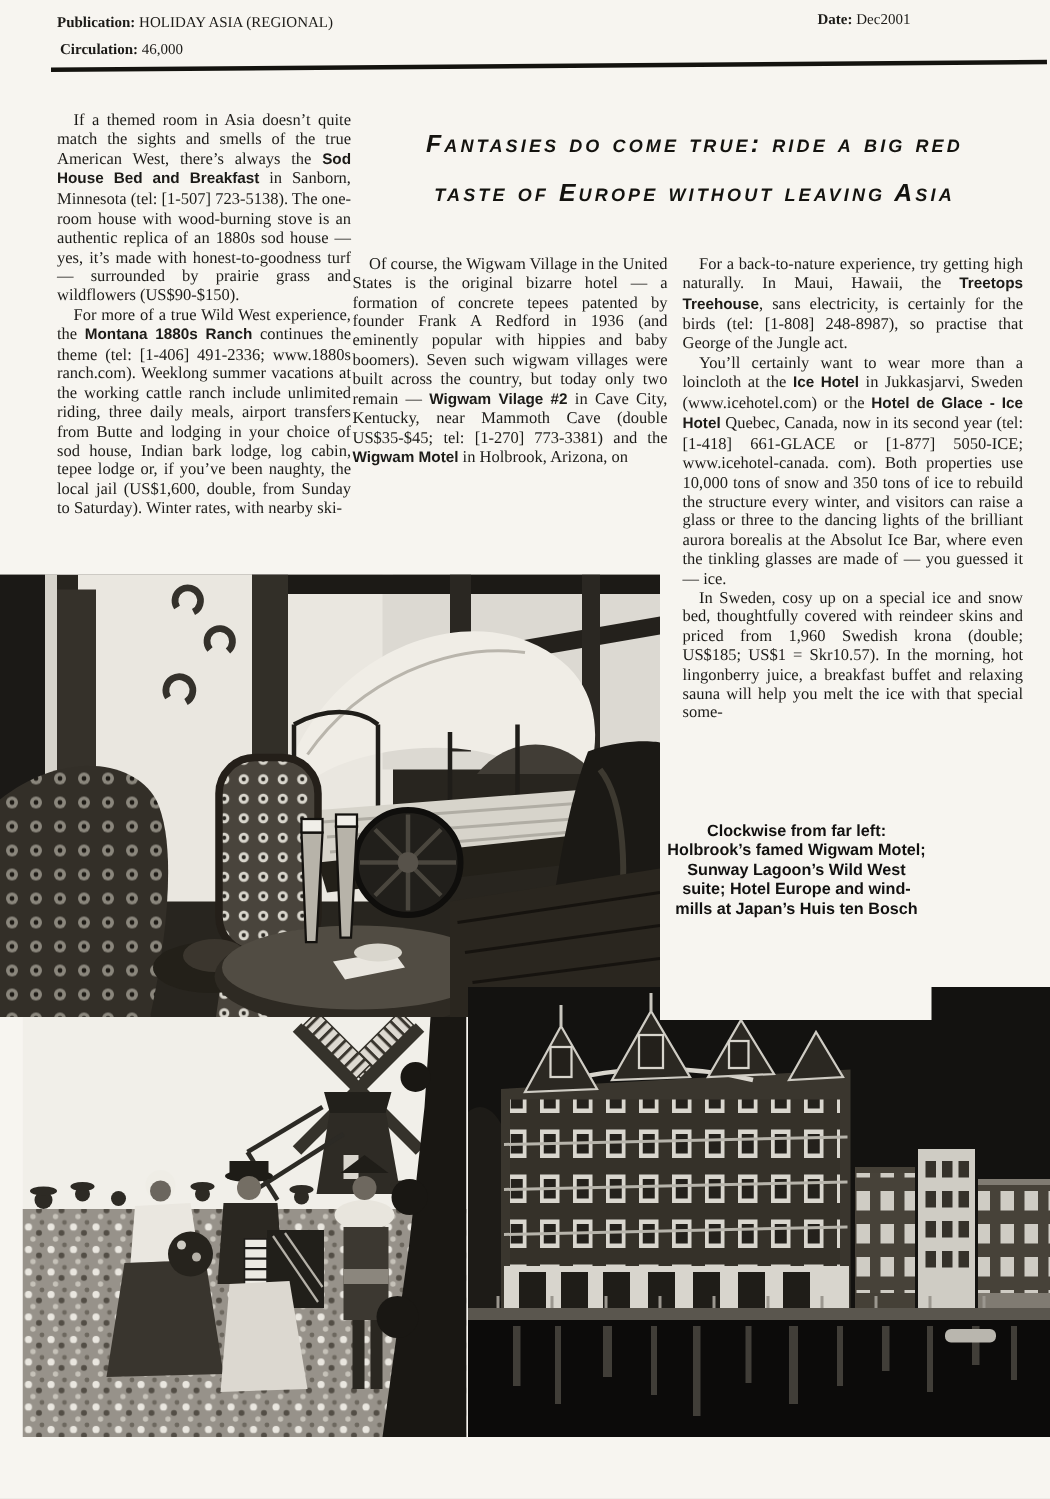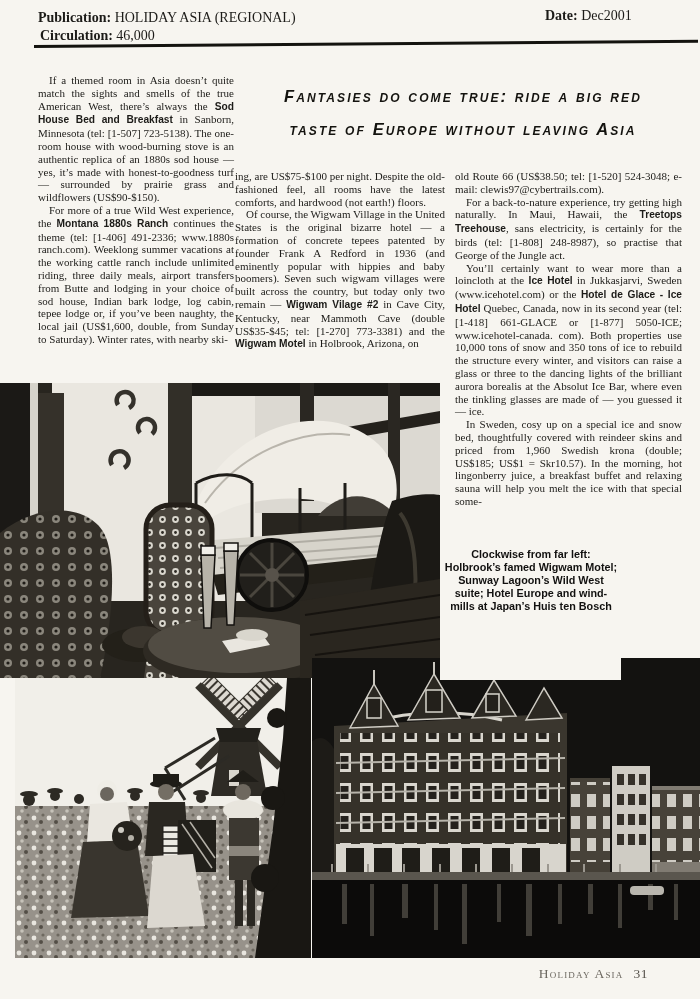--- a/index.html
+++ b/index.html
@@ -1,20 +1,20 @@
 <!DOCTYPE html>
 <html><head>
 <meta charset="utf-8">
 <style>
   html,body{margin:0;padding:0;background:#e8e6e1;}
   .page{position:relative;width:700px;height:999px;background:#f7f5f0;
         font-family:"Liberation Serif",serif;color:#1c1b18;overflow:hidden;}
 
   
-  .hdr-line{position:absolute;font-size:14px;white-space:nowrap;}
+  .hdr-line{position:absolute;font-size:10px;white-space:nowrap;}
   .hdr-lbl{font-weight:bold;}
   .hdr-pub{left:38px;top:10px;}
   .hdr-date{left:545px;top:8px;text-align:center;}
   .hdr-circ{left:40px;top:28px;}
   .hdr-rule{position:absolute;top:45px;left:34px;width:664px;height:2.5px;
             background:#14130f;transform:rotate(-0.45deg);transform-origin:left center;}
 
   
   .headline{position:absolute;left:233px;top:86px;width:460px;text-align:center;
             font-family:"Liberation Sans",sans-serif;font-weight:bold;
@@ -70,25 +70,23 @@
   <div class="headline">
       <div>Fantasies do come true: ride a big red</div>
       <div>taste of Europe without leaving Asia</div>
     </div>
 
   <div class="col col-left">
       <p class="ind"><span>If a themed room in Asia doesn’t quite match the sights and smells of the true American West, there’s always the </span><span class="b">Sod House Bed and Breakfast</span><span> in Sanborn, Minnesota (tel: [1-507] 723-5138). The one-room house with wood-burning stove is an authentic replica of an 1880s sod house — yes, it’s made with honest-to-goodness turf — surrounded by prairie grass and wildflowers (US$90-$150).</span></p>
       <p class="ind"><span>For more of a true Wild West experience, the </span><span class="b">Montana 1880s Ranch</span><span> continues the theme (tel: [1-406] 491-2336; www.1880s ranch.com). Weeklong summer vacations at the working cattle ranch include unlimited riding, three daily meals, airport transfers from Butte and lodging in your choice of sod house, Indian bark lodge, log cabin, tepee lodge or, if you’ve been naughty, the local jail (US$1,600, double, from Sunday to Saturday). Winter rates, with nearby ski-</span></p>
     </div>
   <div class="col col-mid">
-      <p><span>ing, are US$75-$100 per night. Despite the old-fashioned feel, all rooms have the latest comforts, and hardwood (not earth!) floors.</span></p>
       <p class="ind"><span>Of course, the Wigwam Village in the United States is the original bizarre hotel — a formation of concrete tepees patented by founder Frank A Redford in 1936 (and eminently popular with hippies and baby boomers). Seven such wigwam villages were built across the country, but today only two remain — </span><span class="b">Wigwam Vilage #2</span><span> in Cave City, Kentucky, near Mammoth Cave (double US$35-$45; tel: [1-270] 773-3381) and the </span><span class="b">Wigwam Motel</span><span> in Holbrook, Arizona, on</span></p>
     </div>
   <div class="col col-right">
-      <p><span>old Route 66 (US$38.50; tel: [1-520] 524-3048; e-mail: clewis97@cybertrails.com).</span></p>
       <p class="ind"><span>For a back-to-nature experience, try getting high naturally. In Maui, Hawaii, the </span><span class="b">Treetops Treehouse</span><span>, sans electricity, is certainly for the birds (tel: [1-808] 248-8987), so practise that George of the Jungle act.</span></p>
       <p class="ind"><span>You’ll certainly want to wear more than a loincloth at the </span><span class="b">Ice Hotel</span><span> in Jukkasjarvi, Sweden (www.icehotel.com) or the </span><span class="b">Hotel de Glace - Ice Hotel</span><span> Quebec, Canada, now in its second year (tel: [1-418] 661-GLACE or [1-877] 5050-ICE; www.icehotel-canada. com). Both properties use 10,000 tons of snow and 350 tons of ice to rebuild the structure every winter, and visitors can raise a glass or three to the dancing lights of the brilliant aurora borealis at the Absolut Ice Bar, where even the tinkling glasses are made of — you guessed it — ice.</span></p>
       <p class="ind"><span>In Sweden, cosy up on a special ice and snow bed, thoughtfully covered with reindeer skins and priced from 1,960 Swedish krona (double; US$185; US$1 = Skr10.57). In the morning, hot lingonberry juice, a breakfast buffet and relaxing sauna will help you melt the ice with that special some-</span></p>
     </div>
 
   <figure class="photo-wagon">
     <svg viewBox="0 0 440 295" preserveAspectRatio="none">
       <rect width="440" height="295" fill="#28251f"></rect>
       <rect x="52" y="0" width="210" height="218" fill="#eae7e0"></rect>
       <rect x="255" y="0" width="185" height="130" fill="#dcd9d2"></rect>
@@ -363,17 +361,14 @@
           <rect x="306" y="226" width="4" height="44"></rect>
         <rect x="336" y="226" width="5" height="26"></rect>
           <rect x="362" y="226" width="4" height="36"></rect>
       </g>
       <rect x="318" y="228" width="34" height="9" rx="4" fill="#b9b6ae"></rect>
     </svg>
   </figure>
 
   <div class="caption">Clockwise from far left: Holbrook’s famed Wigwam Motel; Sunway Lagoon’s Wild West suite; Hotel Europe and wind-mills at Japan’s Huis ten Bosch</div>
 
-  <div class="footer">
-    <span>Holiday Asia</span><span class="pgnum">31</span>
-  </div>
 
 </div>
 
 </body></html>

